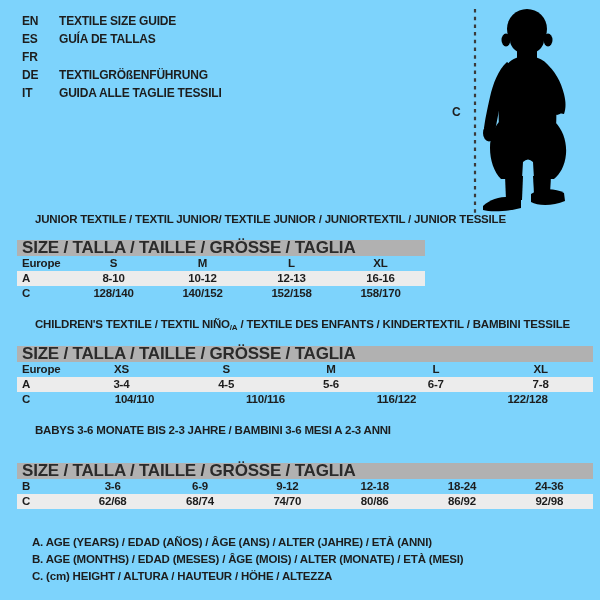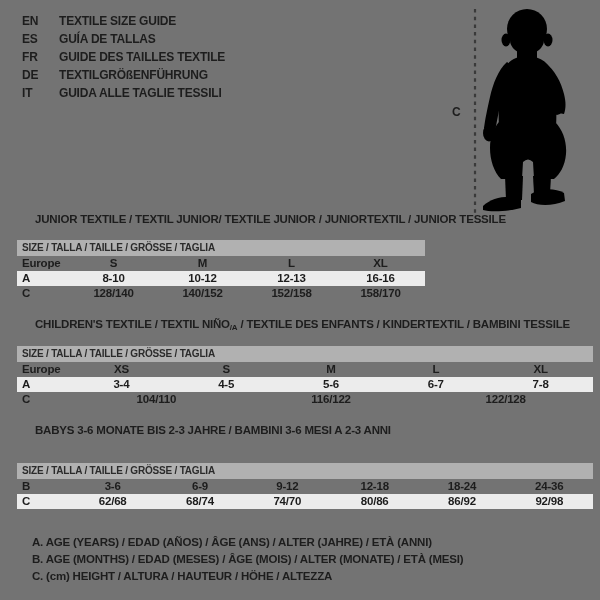--- a/index.html
+++ b/index.html
@@ -5,21 +5,21 @@
   html, body {
     margin: 0;
     padding: 0;
     background: #ffffff;
     font-family: "Liberation Sans", sans-serif;
   }
   .page {
     position: relative;
     width: 600px;
     height: 600px;
-    background: #737373;
+    background: #7dd3fc;
     overflow: hidden;
     color: #1d1d1d;
   }
 
   
   .lang-block {
     position: absolute;
     left: 22px;
     top: 12px;
     font-size: 12px;
@@ -58,21 +58,21 @@
   
   .sg-table { position: absolute; left: 17px; }
   #junior-table   { top: 240px; width: 408px; }
   #children-table { top: 346px; width: 576px; }
   #babies-table   { top: 463px; width: 576px; }
 
   .t-header {
     height: 16px;
     line-height: 16px;
     background: #b1b1b1;
-    font-size: 10px;
+    font-size: 17px;
     font-weight: bold;
     color: #2b2b2b;
     padding-left: 5px;
     letter-spacing: -0.2px;
     box-sizing: border-box;
   }
   .t-row {
     display: flex;
     height: 15px;
     line-height: 15px;
@@ -110,21 +110,20 @@
       <div class="lang-row">
         <span class="lang-code">EN</span>
         <span class="lang-label">TEXTILE SIZE GUIDE</span>
       </div>
       <div class="lang-row">
         <span class="lang-code">ES</span>
         <span class="lang-label">GUÍA DE TALLAS</span>
       </div>
       <div class="lang-row">
         <span class="lang-code">FR</span>
-        <span class="lang-label">GUIDE DES TAILLES TEXTILE</span>
       </div>
       <div class="lang-row">
         <span class="lang-code">DE</span>
         <span class="lang-label">TEXTILGRÖßENFÜHRUNG</span>
       </div>
       <div class="lang-row">
         <span class="lang-code">IT</span>
         <span class="lang-label">GUIDA ALLE TAGLIE TESSILI</span>
       </div>
     </div>
@@ -199,20 +198,21 @@
           <div class="cell cell-label">A</div>
           <div class="cell">3-4</div>
           <div class="cell">4-5</div>
           <div class="cell">5-6</div>
           <div class="cell">6-7</div>
           <div class="cell">7-8</div>
         </div>
         <div class="t-row">
           <div class="cell cell-label">C</div>
           <div class="cell">104/110</div>
+          <div class="cell">110/116</div>
           <div class="cell">116/122</div>
           <div class="cell">122/128</div>
         </div>
       </div>
   </div>
 
   <div class="section-title" id="babies-title">
     <div>BABYS 3-6 MONATE BIS 2-3 JAHRE / BAMBINI 3-6 MESI A 2-3 ANNI</div>
   </div>
   <div class="sg-table" id="babies-table">

